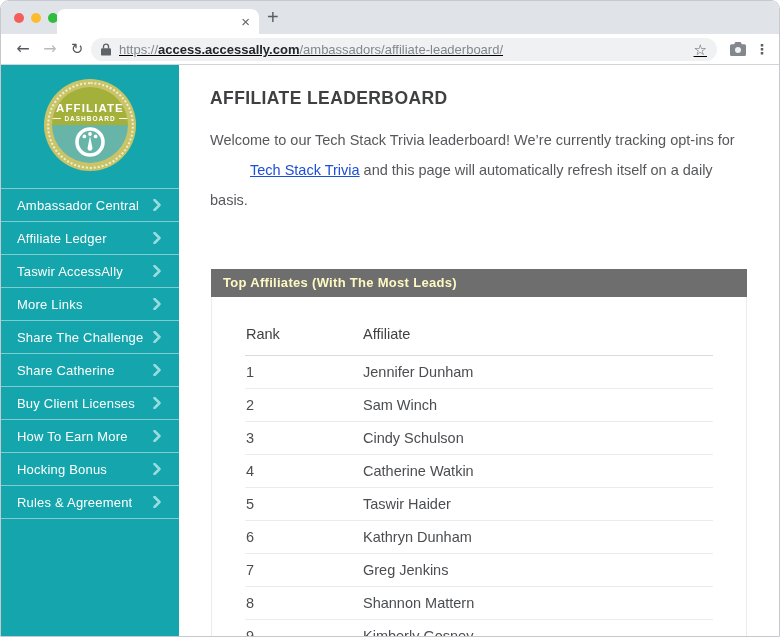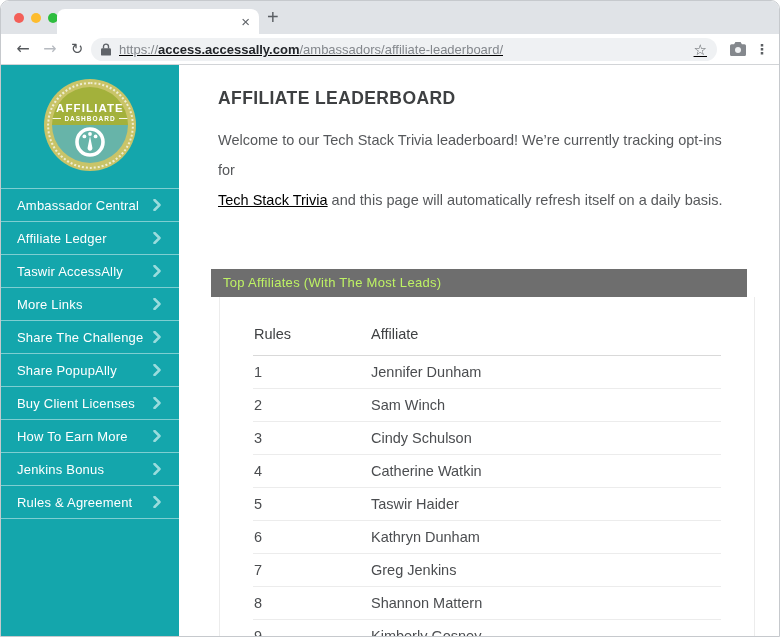--- a/index.html
+++ b/index.html
@@ -29,21 +29,21 @@
   .url{font-size:13px;color:#83878c;white-space:nowrap;overflow:hidden;}
   .url .domain{color:#24272b;font-weight:700;}
   .star{margin-left:auto;font-size:15px;color:#5c6064;cursor:pointer;font-family:"DejaVu Sans",sans-serif;}
   .camera-btn{position:absolute;right:33px;top:8px;cursor:pointer;display:flex;}
   .kebab{position:absolute;right:10px;top:0;height:30px;line-height:30px;font-size:14px;
     color:#5c6064;cursor:pointer;font-family:"DejaVu Sans",sans-serif;font-weight:700;}
 
   
   .page{position:absolute;top:64px;left:0;right:0;bottom:0;}
   .sidebar{position:absolute;top:0;left:0;bottom:0;width:178px;background:#14a6ac;}
-  .content{position:absolute;top:0;left:178px;right:0;bottom:0;background:#fff;overflow:hidden;padding-left:8px;}
+  .content{position:absolute;top:0;left:178px;right:0;bottom:0;background:#fff;overflow:hidden;}
 
   
   .badge{position:relative;width:92px;height:92px;margin:14px auto 0;border-radius:50%;background:#c9c468;}
   .badge::before{content:"";position:absolute;inset:2.5px;border:2px dotted rgba(255,255,255,.7);border-radius:50%;}
   .badge-inner{position:absolute;inset:8px;border-radius:50%;overflow:hidden;text-align:center;
     background:linear-gradient(180deg,#a3b13b 0 50%,#67b4a9 50% 100%);}
   .badge-title{margin-top:15px;font-size:11.5px;font-weight:700;color:#fff;letter-spacing:1.1px;}
   .badge-sub{display:flex;align-items:center;justify-content:center;gap:3px;font-size:6.5px;
     color:#fff;letter-spacing:1px;margin-top:1px;font-weight:700;}
   .badge-sub .dash{width:9px;height:1px;background:#fff;opacity:.9;}
@@ -55,23 +55,23 @@
     padding:0 18px 0 16px;border-bottom:1px solid rgba(255,255,255,.45);cursor:pointer;
     font-size:13px;color:#fff;letter-spacing:.2px;}
   .menu-item.selected{background:#6e6e6e;}
   .menu-chevron{display:flex;}
   .menu-chevron svg path{stroke:#9adcdd;}
   .menu-item.selected .menu-chevron svg path{stroke:#3cc7cb;}
 
   
   .page-title{margin:23px 0 0 31px;font-size:17.5px;font-weight:700;color:#3e4042;letter-spacing:.4px;}
   .intro{margin:16px 40px 0 31px;font-size:14.5px;line-height:30px;color:#56585b;}
-  .intro a{color:#000000;}
-  .lb-header{margin:54px 0 0 24px;width:536px;height:28px;line-height:28px;background:#6e6e6e;
-    color:#bef264;font-size:13px;font-weight:400;padding-left:12px;box-sizing:border-box;letter-spacing:.3px;}
+  .intro a{color:#1d4ed8;margin-left:40px;}
+  .lb-header{margin:54px 0 0 32px;width:536px;height:28px;line-height:28px;background:#6e6e6e;
+    color:#fef9c3;font-size:13px;font-weight:700;padding-left:12px;box-sizing:border-box;letter-spacing:.3px;}
   .lb-card{margin-left:32px;width:536px;box-sizing:border-box;border-left:1px solid #ececec;
     border-right:1px solid #ececec;padding:16px 33px 0;height:380px;}
   .lb-table{width:100%;border-collapse:collapse;font-size:14.5px;color:#4b4d50;}
   .lb-table th{text-align:left;font-weight:400;color:#3f4143;height:40px;
     border-bottom:1px solid #d9d9d9;font-size:14.5px;}
   .lb-table td{height:30px;border-bottom:1px solid #ececec;}
   .col-rank{width:115px;}
 </style>
 </head>
 <body>
@@ -170,21 +170,21 @@
   </li>
           <li class="menu-item">
     <span class="menu-label">Share The Challenge</span>
     <span class="menu-chevron">
       <svg width="8" height="12" viewBox="0 0 8 12">
         <path d="M1.5 1 L6.5 6 L1.5 11" fill="none" stroke-width="2.5" stroke-linecap="round" stroke-linejoin="round"></path>
       </svg>
     </span>
   </li>
           <li class="menu-item">
-    <span class="menu-label">Share PopupAlly</span>
+    <span class="menu-label">Share Catherine</span>
     <span class="menu-chevron">
       <svg width="8" height="12" viewBox="0 0 8 12">
         <path d="M1.5 1 L6.5 6 L1.5 11" fill="none" stroke-width="2.5" stroke-linecap="round" stroke-linejoin="round"></path>
       </svg>
     </span>
   </li>
           <li class="menu-item">
     <span class="menu-label">Buy Client Licenses</span>
     <span class="menu-chevron">
       <svg width="8" height="12" viewBox="0 0 8 12">
@@ -194,21 +194,21 @@
   </li>
           <li class="menu-item">
     <span class="menu-label">How To Earn More</span>
     <span class="menu-chevron">
       <svg width="8" height="12" viewBox="0 0 8 12">
         <path d="M1.5 1 L6.5 6 L1.5 11" fill="none" stroke-width="2.5" stroke-linecap="round" stroke-linejoin="round"></path>
       </svg>
     </span>
   </li>
           <li class="menu-item">
-    <span class="menu-label">Jenkins Bonus</span>
+    <span class="menu-label">Hocking Bonus</span>
     <span class="menu-chevron">
       <svg width="8" height="12" viewBox="0 0 8 12">
         <path d="M1.5 1 L6.5 6 L1.5 11" fill="none" stroke-width="2.5" stroke-linecap="round" stroke-linejoin="round"></path>
       </svg>
     </span>
   </li>
           <li class="menu-item">
     <span class="menu-label">Rules &amp; Agreement</span>
     <span class="menu-chevron">
       <svg width="8" height="12" viewBox="0 0 8 12">
@@ -222,21 +222,21 @@
     <div class="content">
       <h1 class="page-title">AFFILIATE LEADERBOARD</h1>
       <p class="intro"><span>Welcome to our Tech Stack Trivia leaderboard! We’re currently tracking opt-ins for</span><br>
         <a href="#">Tech Stack Trivia</a><span> and this page will automatically refresh itself on a daily basis.</span></p>
 
       <div class="lb-header">Top Affiliates (With The Most Leads)</div>
       <div class="lb-card">
         <table class="lb-table">
           <thead>
             <tr>
-              <th class="col-rank">Rules</th>
+              <th class="col-rank">Rank</th>
               <th>Affiliate</th>
             </tr>
           </thead>
           <tbody>
               <tr>
     <td class="col-rank">1</td>
     <td>Jennifer Dunham</td>
   </tr>
               <tr>
     <td class="col-rank">2</td>

